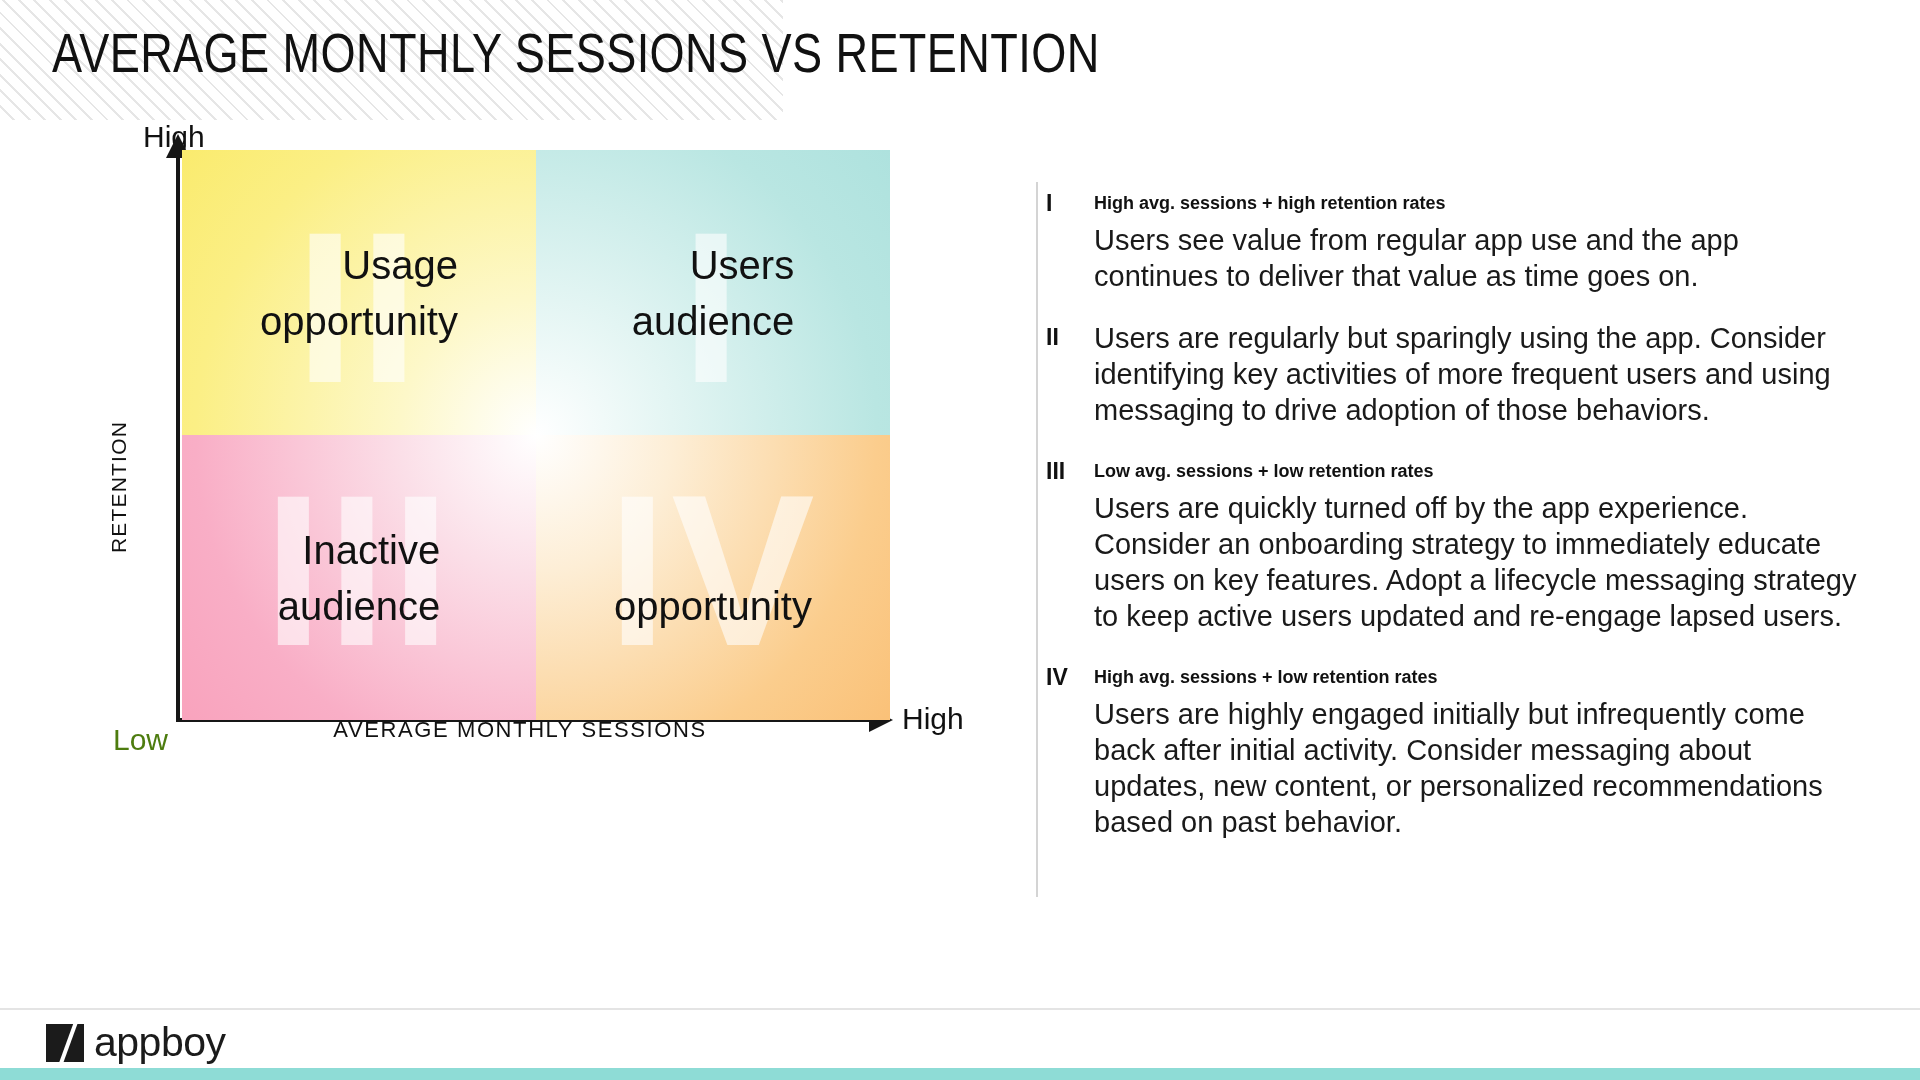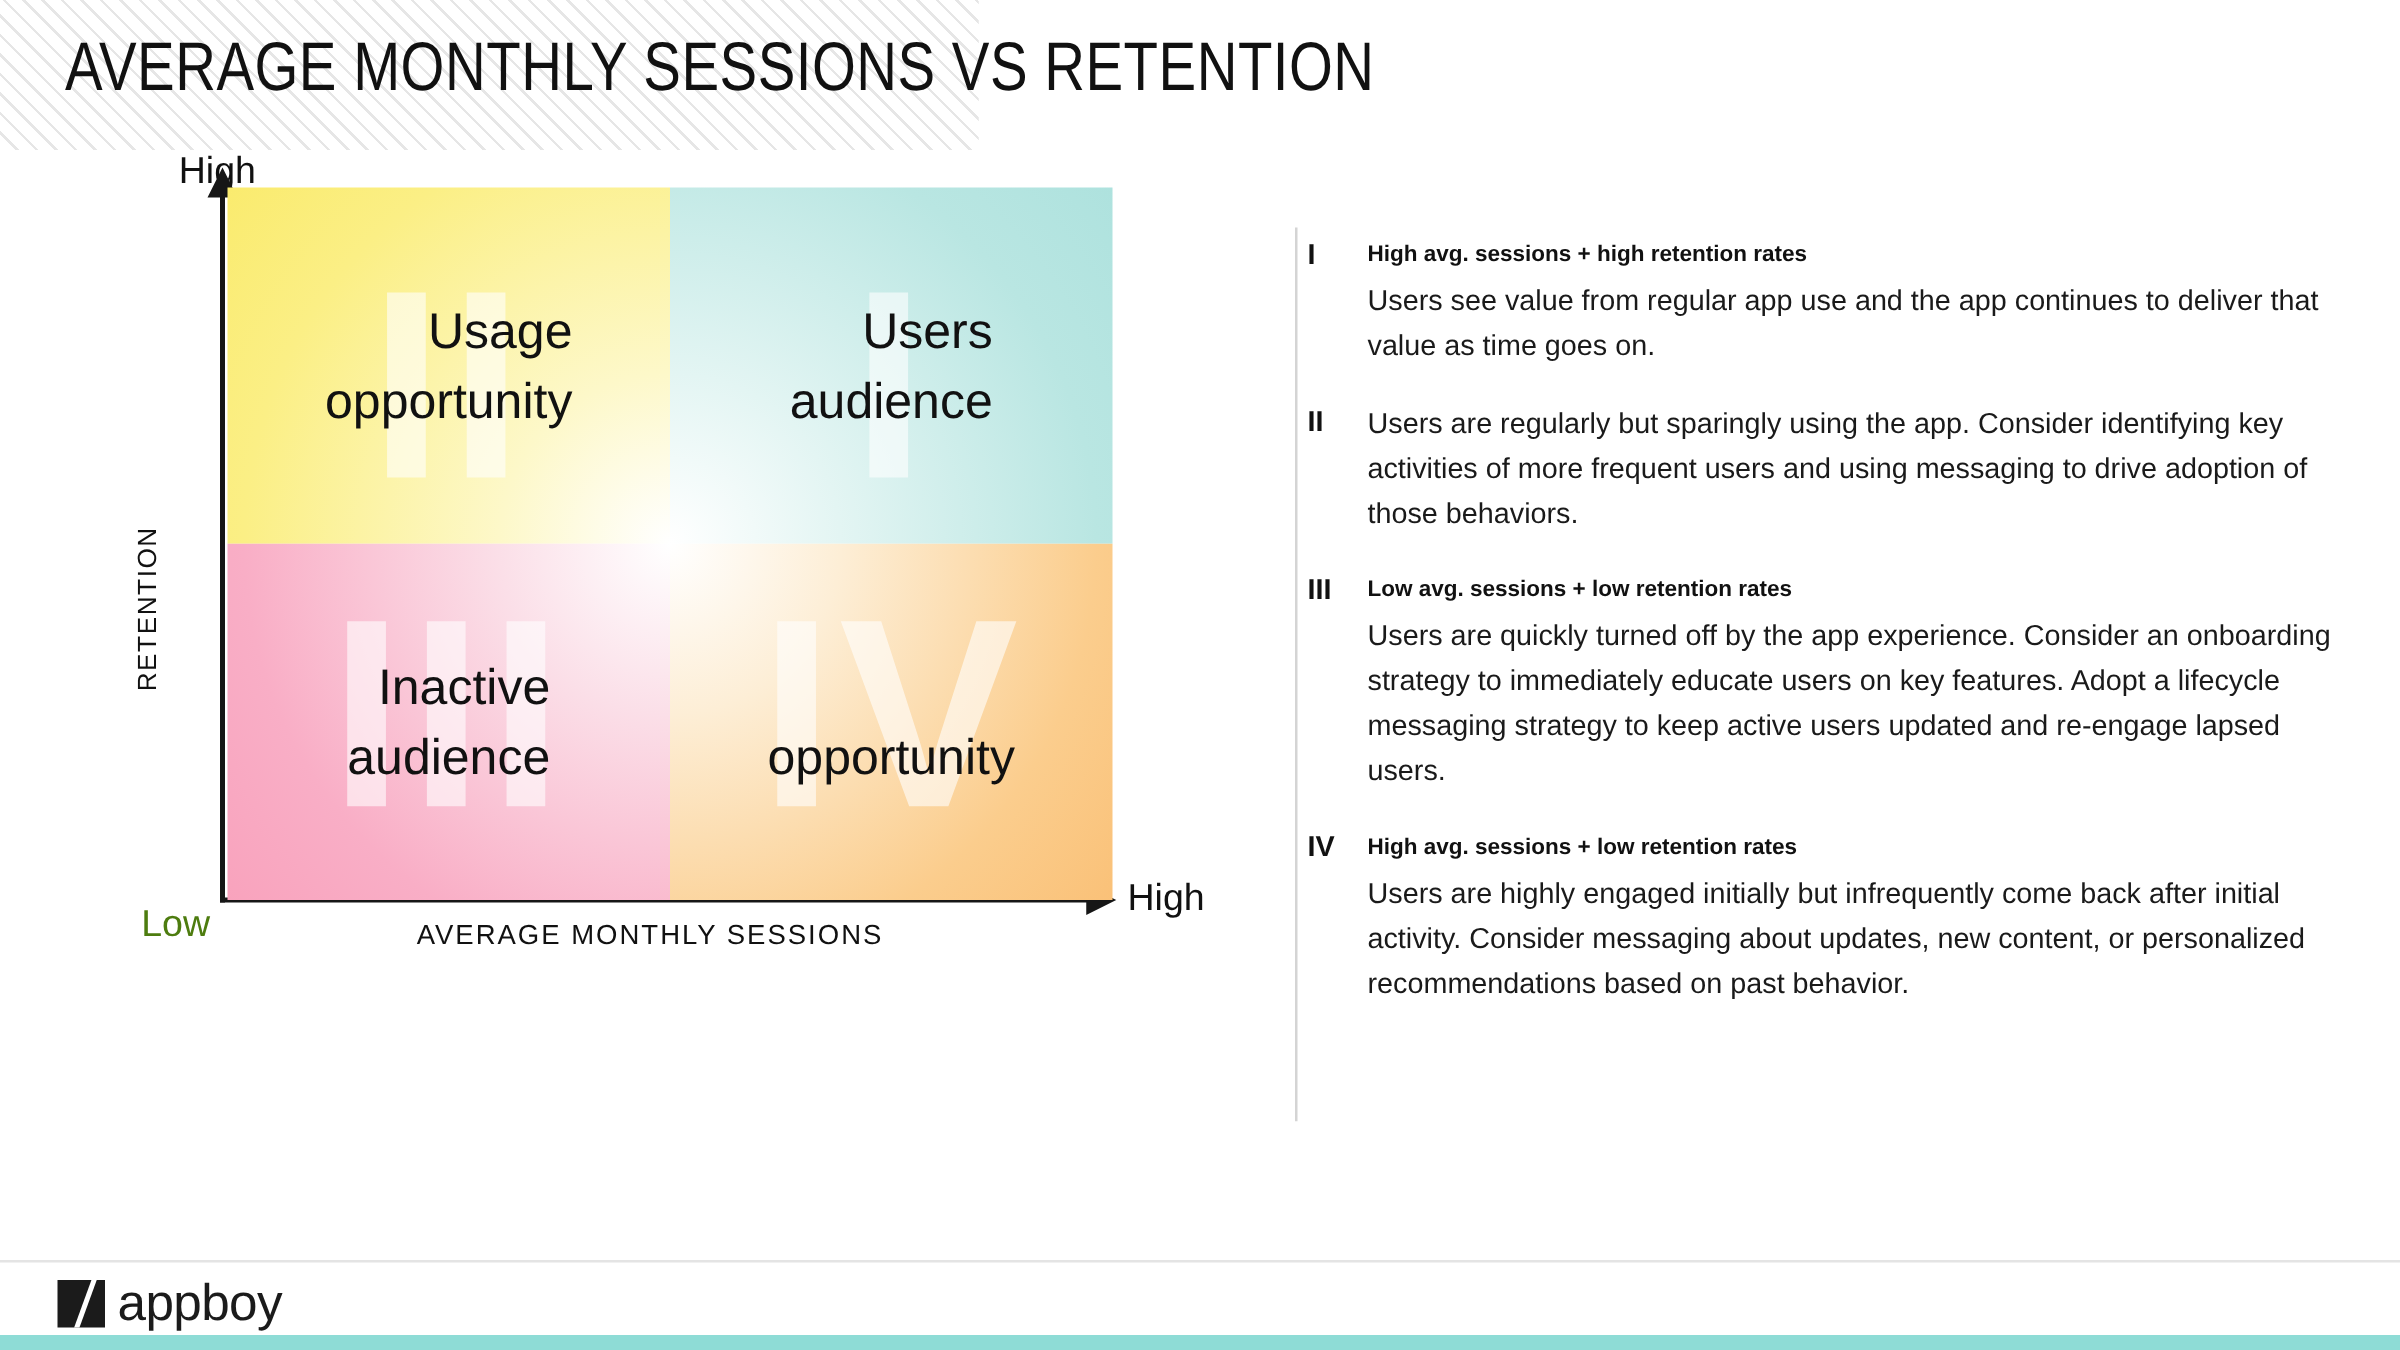--- a/index.html
+++ b/index.html
@@ -83,21 +83,21 @@
     text-align: center;
     font-size: 21px;
     letter-spacing: 1.2px;
     transform: rotate(-90deg);
     transform-origin: center center;
     color: #111;
   }
   #x-axis-title {
     position: absolute;
     left: 180px;
-    top: 615px;
+    top: 597px;
     width: 680px;
     text-align: center;
     font-size: 22px;
     letter-spacing: 1.6px;
     color: #111;
   }
 
   
   #axis-y-line {
     position: absolute;
@@ -220,21 +220,21 @@
   }
   .legend-body { flex: 1 1 auto; }
   .legend-title {
     font-size: 18px;
     line-height: 34px;
     font-weight: 700;
     color: #111;
     margin-bottom: 2px;
   }
   .legend-desc {
-    font-size: 23px;
+    font-size: 29px;
     line-height: 36px;
     font-weight: 400;
     color: #1a1a1a;
   }
 
   
   #footer-rule {
     position: absolute;
     left: 0;
     top: 1008px;

